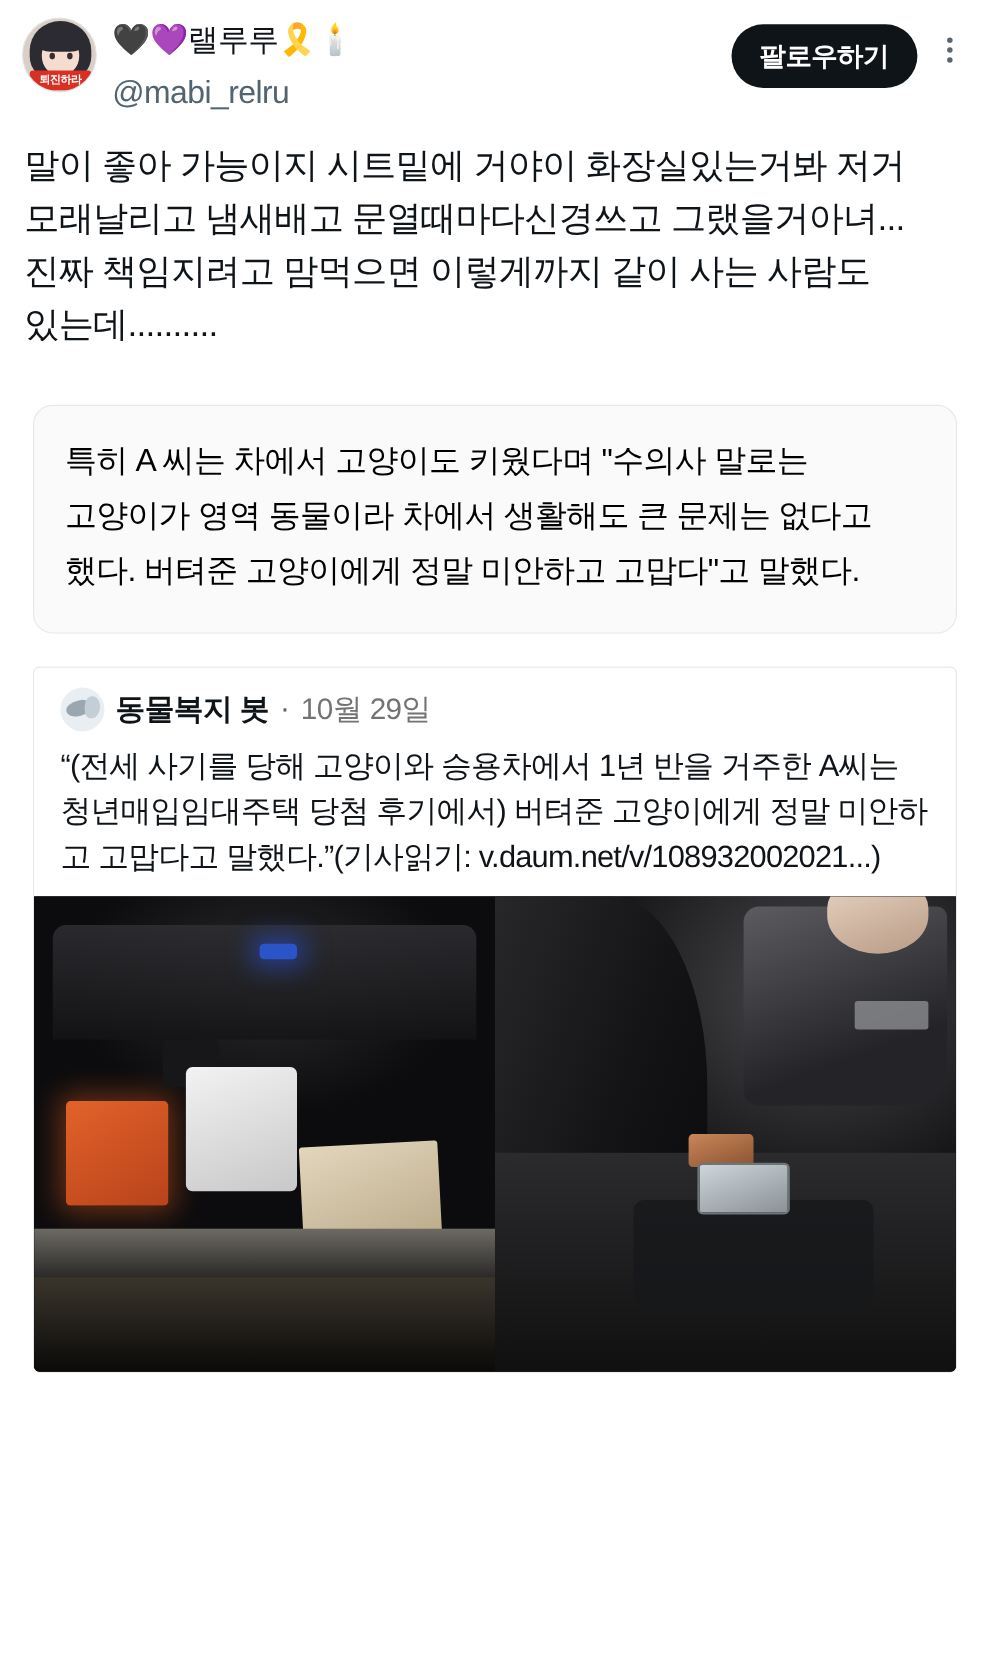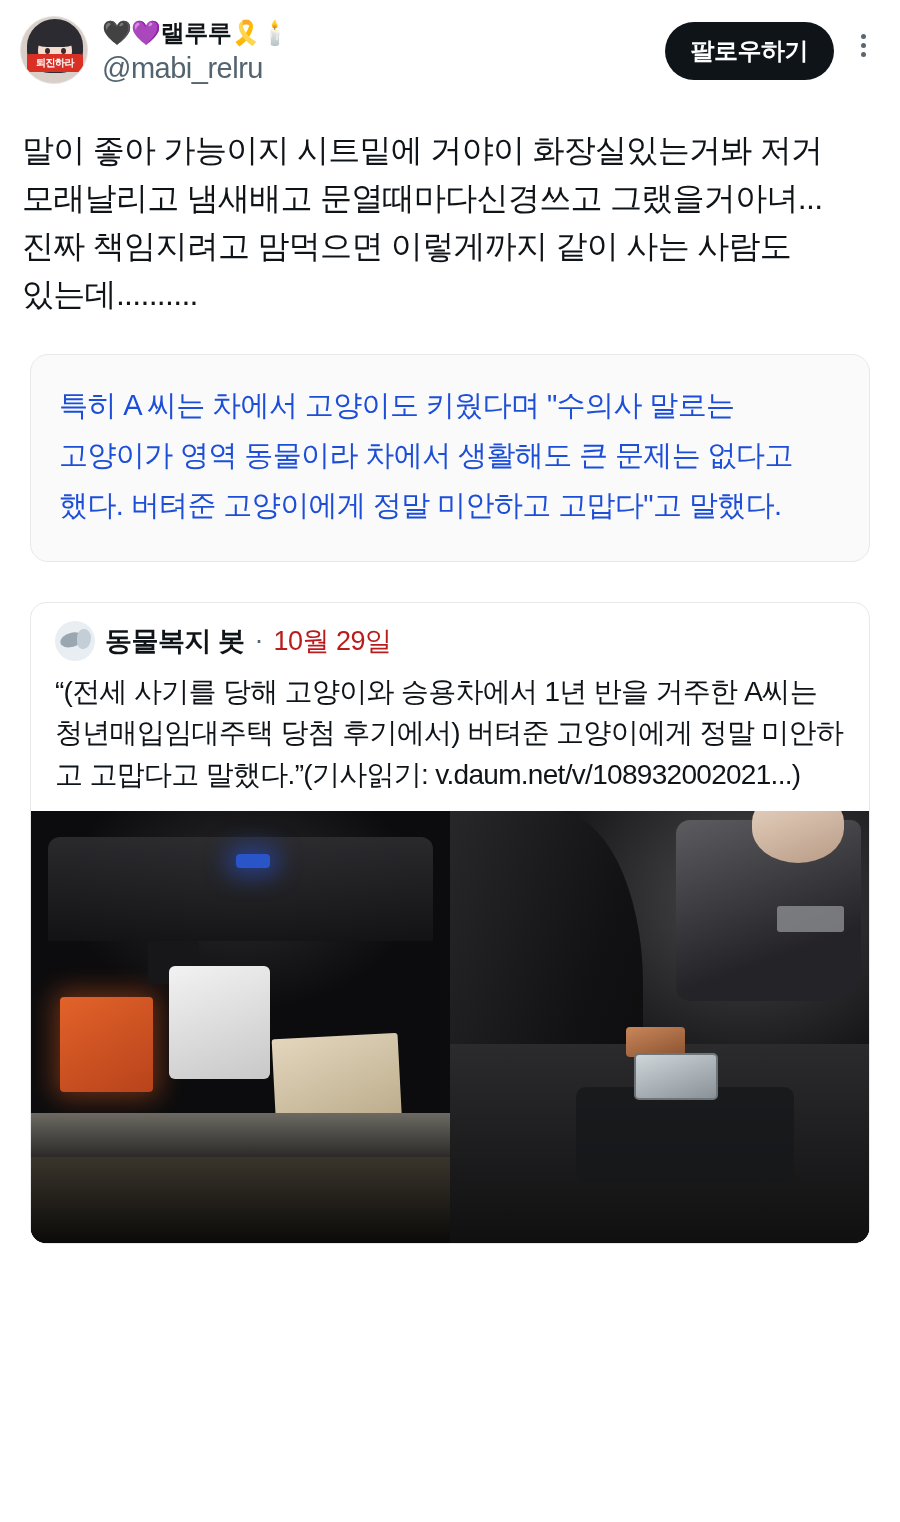--- a/index.html
+++ b/index.html
@@ -61,50 +61,50 @@
     top: 31px;
     width: 5px; height: 6px;
     background: #3a2c2c;
     border-radius: 50%;
   }
   .avatar .eye.l { left: 24px; }
   .avatar .eye.r { left: 40px; }
   .avatar .badge {
     position: absolute;
     left: 6px;
-    bottom: 11px;
+    bottom: 1px;
     width: 56px;
     height: 18px;
     background: #d93025;
     border-radius: 3px;
     color: #fff;
     font-size: 10px;
     line-height: 18px;
     text-align: center;
     letter-spacing: -0.5px;
     font-weight: bold;
   }
   .header-text {
     flex: 1;
     padding-left: 14px;
     padding-top: 2px;
     min-width: 0;
   }
   .display-name {
-    font-size: 24px;
-    font-weight: bold;
+    font-size: 28px;
+    font-weight: normal;
     line-height: 1.25;
     letter-spacing: -0.5px;
     white-space: nowrap;
   }
   .handle {
     font-size: 29px;
     color: #536471;
     line-height: 1.3;
-    margin-top: 2px;
+    margin-top: 14px;
     letter-spacing: -0.5px;
   }
   .header-actions {
     display: flex;
     align-items: flex-start;
     gap: 12px;
     padding-top: 6px;
   }
   .follow-btn {
     background: #0f1419;
@@ -143,37 +143,37 @@
     padding: 10px 22px 0 22px;
     font-size: 32px;
     line-height: 1.5;
     letter-spacing: -0.7px;
     color: #0f1419;
     word-break: keep-all;
   }
 
   
   .quote-box {
-    margin: 36px 30px 0 30px;
+    margin: 50px 30px 0 30px;
     border: 1px solid #e6e8ea;
     border-radius: 18px;
     background: #fafafa;
     padding: 26px 28px 30px 28px;
     font-size: 29px;
     line-height: 1.72;
     letter-spacing: -0.6px;
-    color: #1d4ed8;
+    color: #000000;
     word-break: keep-all;
   }
 
   
   .quoted-card {
-    margin: 40px 30px 0 30px;
+    margin: 30px 30px 0 30px;
     border: 1px solid #e6e8ea;
-    border-radius: 16px;
+    border-radius: 6px;
     overflow: hidden;
     background: #fff;
   }
   .quoted-head {
     display: flex;
     align-items: center;
     padding: 18px 24px 4px 24px;
     gap: 10px;
     white-space: nowrap;
   }
@@ -209,21 +209,21 @@
     font-size: 27px;
     color: #536471;
     letter-spacing: -0.5px;
   }
   .q-sep {
     font-size: 27px;
     color: #536471;
   }
   .q-date {
     font-size: 27px;
-    color: #b91c1c;
+    color: #737373;
     letter-spacing: -0.5px;
   }
   .quoted-text {
     padding: 6px 24px 16px 24px;
     font-size: 28px;
     line-height: 1.48;
     letter-spacing: -0.7px;
     color: #0f1419;
     word-break: break-word;
   }

